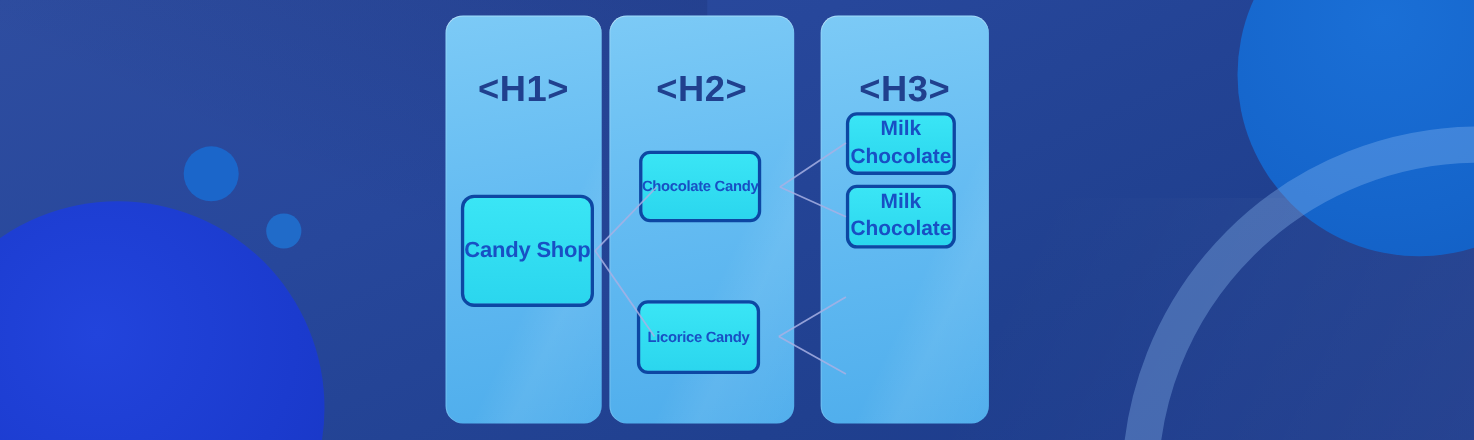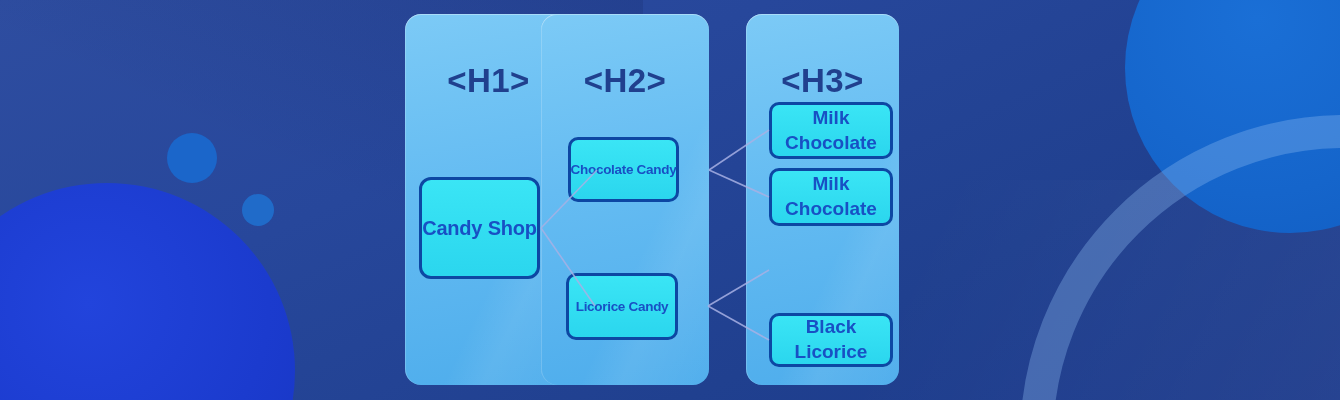--- a/index.html
+++ b/index.html
@@ -39,39 +39,39 @@
   
   .panel{
     position:absolute;top:14px;height:371px;border-radius:16px;z-index:2;
     background:linear-gradient(170deg,#7CCAF6 0%,#65BCF2 45%,#4EADEC 100%);
     box-shadow:inset 0 1px 0 rgba(255,255,255,0.35), inset 1px 0 0 rgba(255,255,255,0.18);
   }
   .panel::after{
     content:"";position:absolute;inset:0;border-radius:16px;pointer-events:none;
     background:linear-gradient(115deg,rgba(255,255,255,0) 62%,rgba(255,255,255,0.08) 74%,rgba(255,255,255,0.02) 100%);
   }
-  .panel-h1{left:405px;width:142px;padding-left:25px;}
-  .panel-h2{left:541px;width:168px;}
+  .panel-h1{left:405px;width:142px;}
+  .panel-h2{left:554px;width:168px;}
   .panel-h3{left:746px;width:153px;}
   .panel-header{
     position:absolute;top:50px;left:0;width:100%;text-align:center;
     font-size:33px;font-weight:bold;color:#20408E;line-height:1;letter-spacing:0.5px;
   }
   
   .node{
     position:absolute;z-index:4;
     background:linear-gradient(180deg,#3AE5F5 0%,#2BD6EE 100%);
     border:3px solid #0D47A3;border-radius:10px;
     display:flex;align-items:center;justify-content:center;text-align:center;
     font-weight:bold;color:#1850C4;box-sizing:border-box;
   }
   .node-candy-shop{left:14px;top:163px;width:121px;height:102px;font-size:20px;white-space:nowrap;letter-spacing:-0.2px;border-radius:12px;}
   .node-chocolate-candy{left:27px;top:123px;width:111px;height:65px;font-size:13.5px;white-space:nowrap;letter-spacing:-0.3px;}
   .node-licorice-candy{left:25px;top:259px;width:112px;height:67px;font-size:13.5px;white-space:nowrap;letter-spacing:-0.3px;}
-  .node-h3{left:23px;width:124px;font-size:19px;line-height:1.3;padding:2px;}
+  .node-h3{left:23px;width:100px;font-size:19px;line-height:1.3;padding:2px;}
   .node-milk-chocolate{top:88px;height:57px;}
   .node-dark-chocolate{top:154px;height:58px;}
   .node-red-licorice{top:228px;height:57px;}
   .node-black-licorice{top:299px;height:54px;}
   
   .connector-layer{position:absolute;left:0;top:0;width:1340px;height:400px;z-index:3;pointer-events:none;}
 </style>
 </head>
 <body>
 
@@ -94,21 +94,20 @@
   <div class="panel panel-h2">
     <div class="panel-header">&lt;H2&gt;</div>
     <div class="node node-chocolate-candy">Chocolate Candy</div>
     <div class="node node-licorice-candy">Licorice Candy</div>
   </div>
 
   <div class="panel panel-h3">
     <div class="panel-header">&lt;H3&gt;</div>
     <div class="node node-h3 node-milk-chocolate">Milk Chocolate</div>
     <div class="node node-h3 node-dark-chocolate">Milk Chocolate</div>
-    <div class="node node-h3 node-black-licorice">Black Licorice</div>
   </div>
 
   <svg id="connector-layer" class="connector-layer" viewBox="0 0 1340 400">
       <line x1="541" y1="228" x2="597" y2="170" stroke="#A7B0E4" stroke-width="1.6" stroke-opacity="0.85"></line>
       <line x1="541" y1="228" x2="595" y2="306" stroke="#A7B0E4" stroke-width="1.6" stroke-opacity="0.85"></line>
       <line x1="709" y1="170" x2="769" y2="130" stroke="#A7B0E4" stroke-width="1.6" stroke-opacity="0.85"></line>
       <line x1="709" y1="170" x2="769" y2="197" stroke="#A7B0E4" stroke-width="1.6" stroke-opacity="0.85"></line>
       <line x1="708" y1="306" x2="769" y2="270" stroke="#A7B0E4" stroke-width="1.6" stroke-opacity="0.85"></line>
       <line x1="708" y1="306" x2="769" y2="340" stroke="#A7B0E4" stroke-width="1.6" stroke-opacity="0.85"></line>
     </svg>

